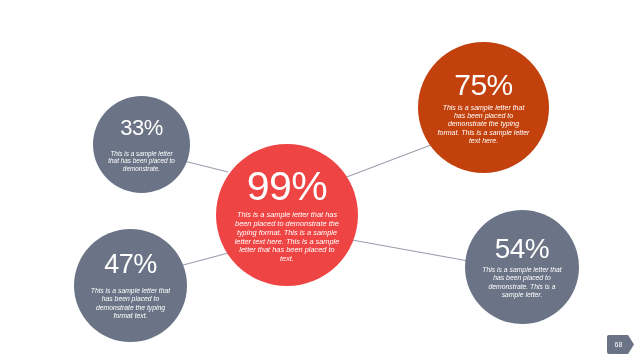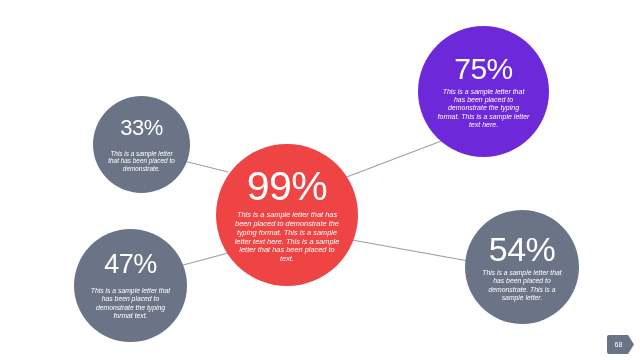--- a/index.html
+++ b/index.html
@@ -67,24 +67,24 @@
     margin-bottom: 4px;
   }
   #bubble-center .desc {
     font-size: 7.4px;
     width: 108px;
   }
 
   
   #bubble-75 {
     left: 418px;
-    top: 26px;
+    top: 42px;
     width: 131px;
     height: 131px;
-    background: #6d28d9;
+    background: #c2410c;
     z-index: 2;
   }
   #bubble-75 .pct {
     font-size: 30px;
     margin-bottom: 4px;
   }
   #bubble-75 .desc {
     font-size: 7px;
     width: 92px;
   }
@@ -92,21 +92,21 @@
   
   #bubble-54 {
     left: 465px;
     top: 210px;
     width: 114px;
     height: 114px;
     background: #6b7486;
     z-index: 2;
   }
   #bubble-54 .pct {
-    font-size: 34px;
+    font-size: 28px;
     margin-bottom: 3px;
   }
   #bubble-54 .desc {
     font-size: 6.8px;
     width: 84px;
   }
 
   
   #bubble-47 {
     left: 74px;

